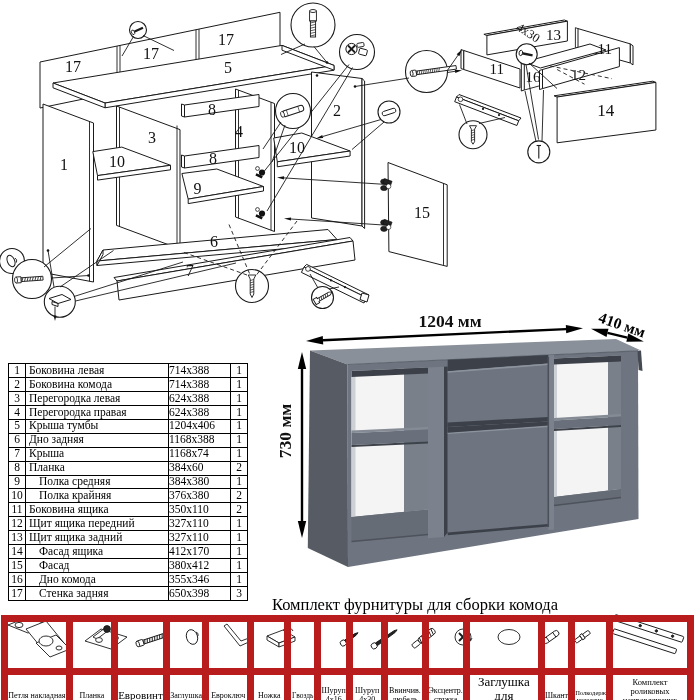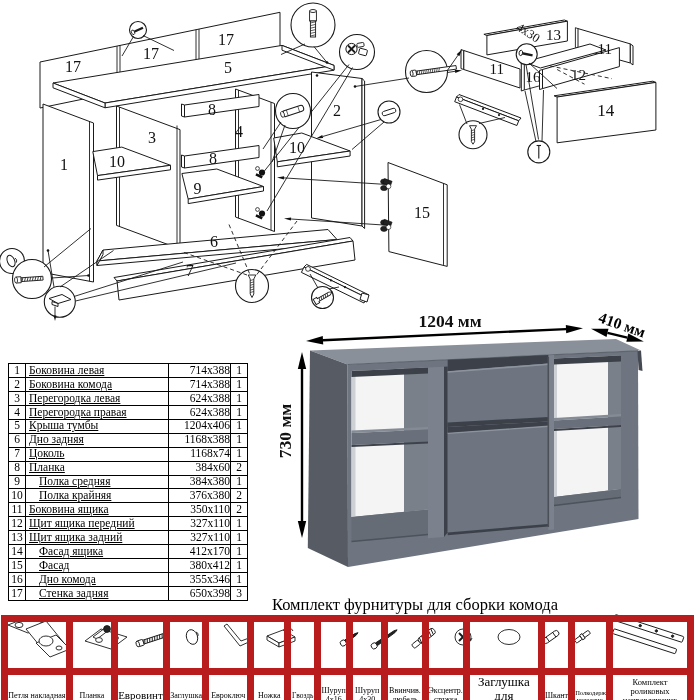--- a/index.html
+++ b/index.html
@@ -1,23 +1,23 @@
 <!DOCTYPE html>
 <html><head>
 <meta charset="utf-8">
 <style>
 html,body{margin:0;padding:0;background:#fff;width:694px;height:700px;overflow:hidden;}
 body{font-family:"Liberation Serif",serif;color:#000;position:relative;}
 #art{position:absolute;left:0;top:0;}
 .ptable{position:absolute;left:8px;top:363px;border-collapse:collapse;table-layout:fixed;}
 .ptable td{border:1px solid #000;font-size:11.5px;line-height:1;height:12.95px;padding:0;white-space:nowrap;overflow:hidden;}
 .ptable td.n{text-align:center;width:16px;}
-.ptable td.name{width:129px;padding-left:3px;text-decoration:underline;}
+.ptable td.name{width:129px;padding-left:3px;}
 .ptable td.name.ind{padding-left:13px;}
-.ptable td.sz{width:61px;text-align:right;}
+.ptable td.sz{width:61px;text-align:left;}
 .ptable td.q{width:16px;text-align:center;}
 .caption{position:absolute;left:256px;top:595px;width:296px;text-align:center;font-size:16.5px;margin-left:11px;}
 .hw{position:absolute;left:1px;top:615px;border-collapse:collapse;table-layout:fixed;}
 .hw td{border:7px solid #b91c1c;padding:0;text-align:center;overflow:hidden;}
 .hw .ic td{height:46px;}
 .hw .nm td{height:18px;font-size:8px;line-height:1.08;}
 .hw .qt td{height:16px;font-size:13.5px;}
 </style>
 </head>
 <body>
@@ -458,21 +458,21 @@
         <td class="q">1</td>
       </tr>
 <tr>
         <td class="n">6</td>
         <td class="name">Дно задняя</td>
         <td class="sz">1168х388</td>
         <td class="q">1</td>
       </tr>
 <tr>
         <td class="n">7</td>
-        <td class="name">Цоколь</td>
+        <td class="name">Крыша</td>
         <td class="sz">1168х74</td>
         <td class="q">1</td>
       </tr>
 <tr>
         <td class="n">8</td>
         <td class="name">Планка</td>
         <td class="sz">384х60</td>
         <td class="q">2</td>
       </tr>
 <tr>

